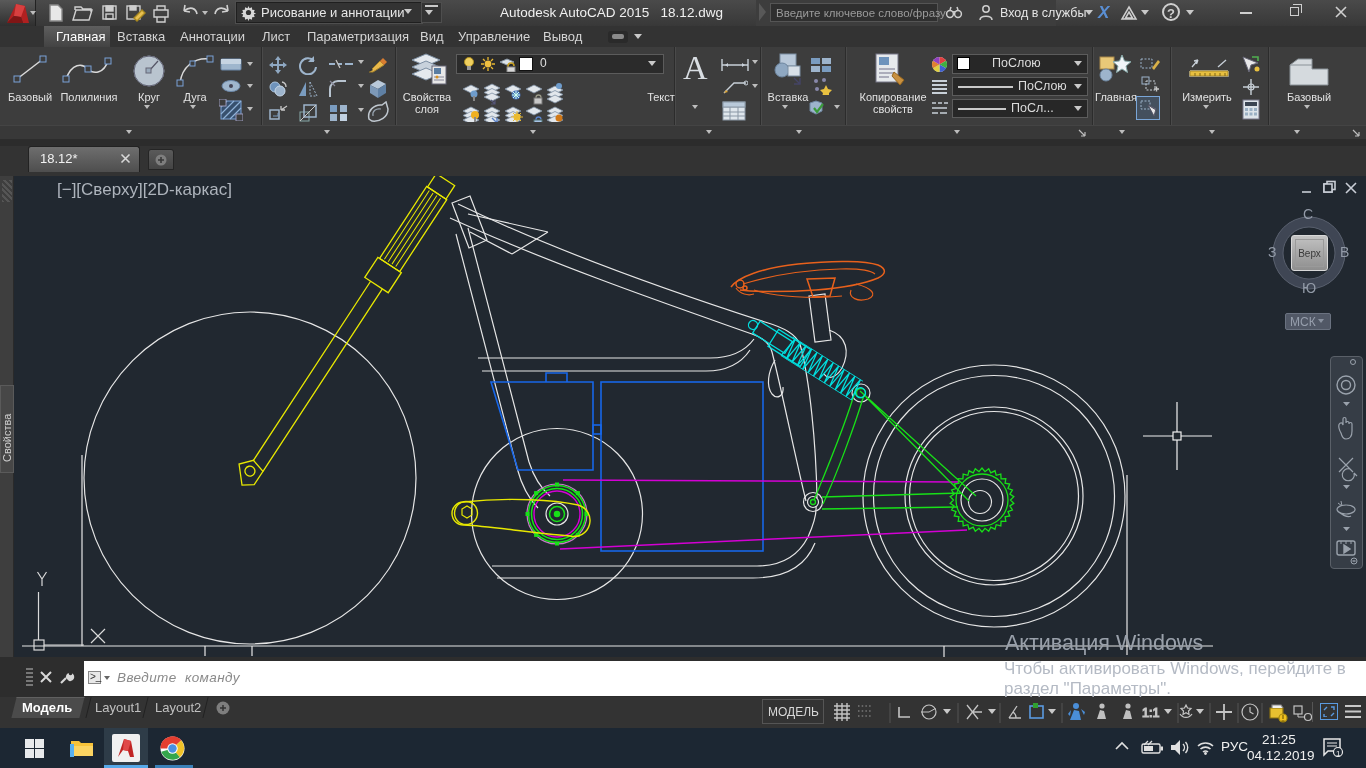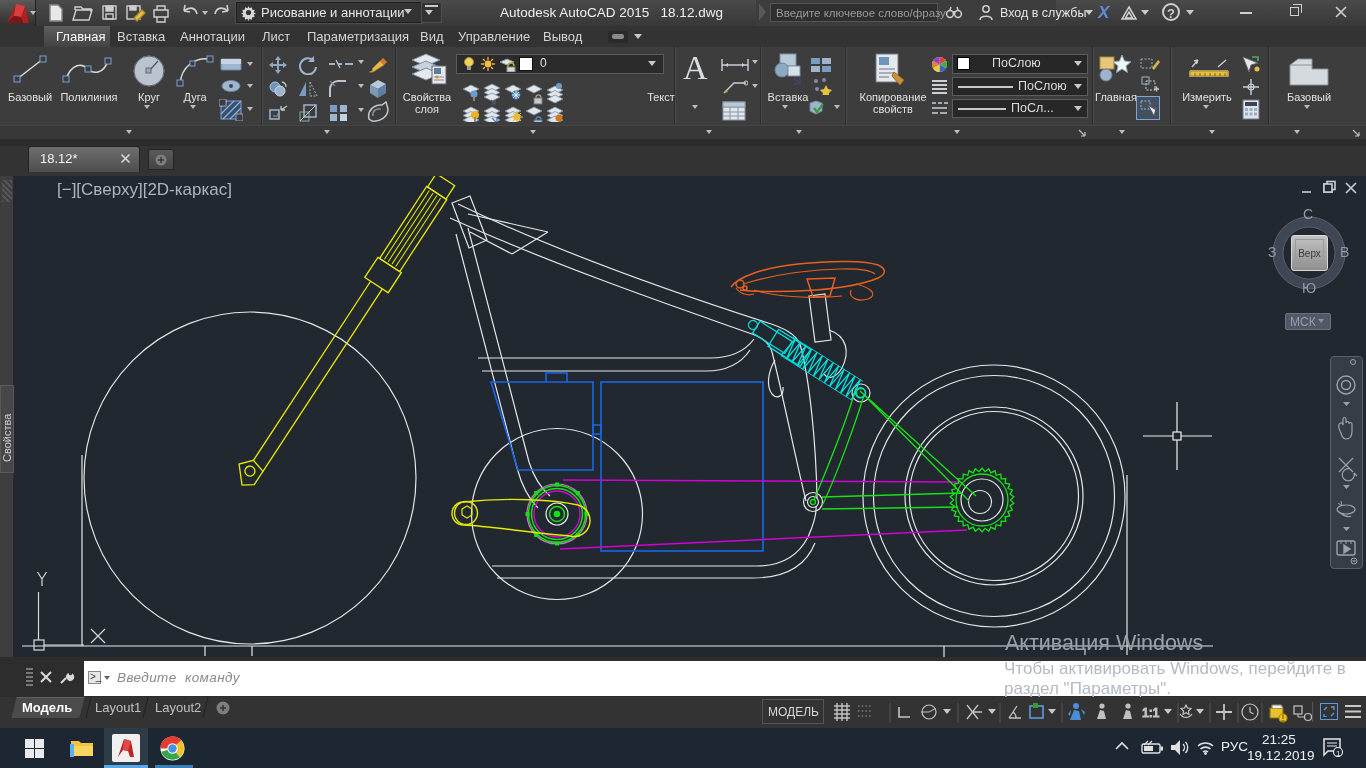--- a/index.html
+++ b/index.html
@@ -772,21 +772,21 @@
 <svg class="abs" style="left:1196px;top:13px" width="19" height="14" viewBox="0 0 19 14">
         <g fill="none" stroke="#e0e0e0">
           <path d="M2,5 a11,11 0 0 1 15,0" stroke-width="1.6"></path>
           <path d="M4.5,8 a7.5,7.5 0 0 1 10,0" stroke-width="1.6"></path>
           <path d="M7,11 a4,4 0 0 1 5,0" stroke-width="1.6"></path>
         </g>
         <circle cx="9.5" cy="12.5" r="1.4" fill="#e0e0e0"></circle>
       </svg>
 <div class="abs" style="left:1221px;top:11px;color:#f0f0f0;font-size:13.5px">РУС</div>
 <div class="abs" style="left:1262px;top:4px;color:#f0f0f0;font-size:13.5px">21:25</div>
-<div class="abs" style="left:1247px;top:20px;color:#f0f0f0;font-size:13.5px">19.12.2019</div>
+<div class="abs" style="left:1247px;top:20px;color:#f0f0f0;font-size:13.5px">04.12.2019</div>
 <svg class="abs" style="left:1322px;top:9px" width="22" height="20" viewBox="0 0 22 20">
         <path d="M2,2 h16 v12 h-12 l-4,4 z" fill="none" stroke="#e8e8e8" stroke-width="1.5"></path>
         <path d="M5,6 h10 M5,9 h10" stroke="#e8e8e8" stroke-width="1.2"></path>
         <circle cx="16" cy="15" r="4.5" fill="#1c2733" stroke="#e8e8e8" stroke-width="1.2"></circle>
         <text x="14" y="18.6" fill="#e8e8e8" font-size="8" font-family="Liberation Sans">1</text>
       </svg>
 </div>
 
 </div>
 </body></html>

